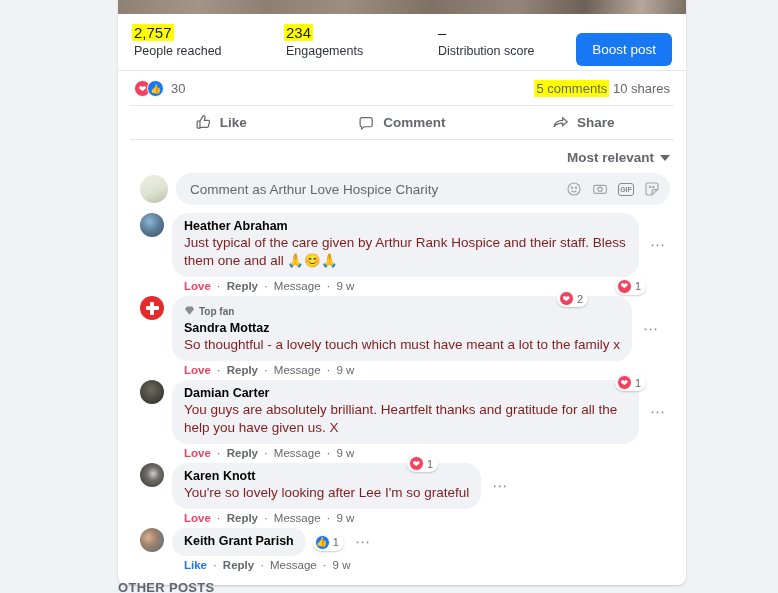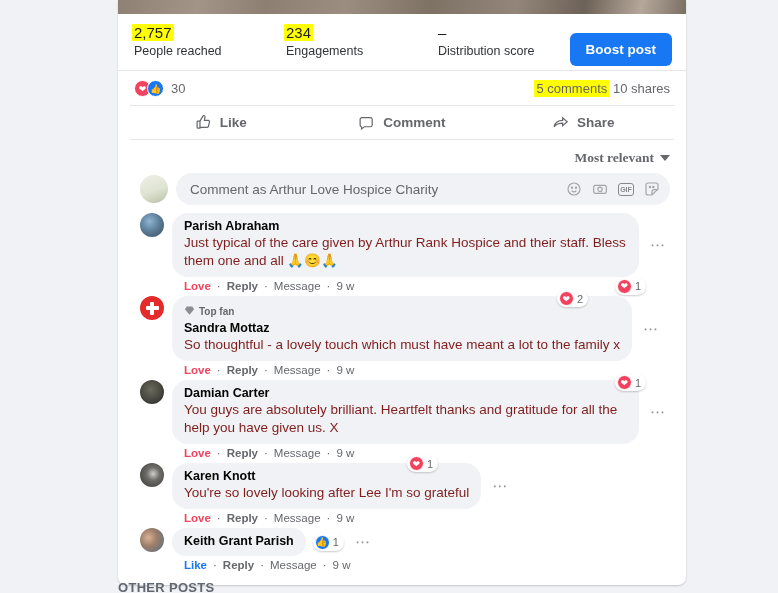--- a/index.html
+++ b/index.html
@@ -35,21 +35,21 @@
   .stat { width: 152px; }
   .stat-value {
     font-size: 15px; color: #1c1e21; line-height: 17px;
     display: inline-block; padding: 0 2px;
   }
   .stat-value.hl { background: #ffff00; }
   .stat-label { font-size: 12.5px; color: #303338; margin-top: 2px; padding: 0 2px; }
   .boost-btn {
     position: absolute; right: 14px; top: 19px;
     background: #1877f2; color: #fff;
-    font-size: 13.5px; font-weight: bold;
+    font-size: 13.5px; font-weight: normal;
     border: none; border-radius: 6px;
     padding: 9px 16px; cursor: pointer;
     font-family: "Liberation Sans", sans-serif;
   }
 
   
   .reaction-row {
     display: flex; align-items: center;
     padding: 9px 16px 8px 16px;
     position: relative;
@@ -75,21 +75,21 @@
     margin: 0 12px;
   }
   .action {
     flex: 1; display: flex; align-items: center; justify-content: center;
     gap: 8px; padding: 8px 0; cursor: pointer;
     font-size: 13.5px; font-weight: bold; color: #65676b;
   }
   .action svg { display: block; }
 
   
-  .sort-row { text-align: right; padding: 8px 16px 4px 16px; font-family: Liberation Serif, serif; }
+  .sort-row { text-align: right; padding: 8px 16px 4px 16px; }
   .sort {
     display: inline-flex; align-items: center; gap: 6px;
     font-size: 13.5px; font-weight: bold; color: #65676b; cursor: pointer;
   }
   .caret { width: 0; height: 0; border-left: 5px solid transparent;
            border-right: 5px solid transparent; border-top: 6px solid #65676b; }
 
   
   .composer { display: flex; align-items: center; padding: 3px 16px 8px 22px; gap: 8px; }
   .avatar { border-radius: 50%; flex: none; background: #d8dadf; overflow: hidden; position: relative; }
@@ -259,21 +259,21 @@
       </div>
     </div>
 
     <div class="comments">
 
       <div class="comment">
         <div class="avatar av-24" style="background:radial-gradient(circle at 40% 35%,#8fb6d4 0%,#5d7f9a 45%,#3d4b57 100%);"></div>
         <div class="c-body">
           <div class="bubble-wrap">
             <div class="bubble">
-              <div class="c-name">Parish Abraham</div>
+              <div class="c-name">Heather Abraham</div>
               <div class="c-text">Just typical of the care given by Arthur Rank Hospice and their staff. Bless them one and all 🙏😊🙏</div>
             </div>
             <span class="dots">⋯</span>
           </div>
           <div class="c-footer">
             <span class="act act-love">Love</span>
             <span class="dot-sep">·</span>
             <span class="act act-neutral">Reply</span>
             <span class="dot-sep">·</span>
             <span>Message</span>

